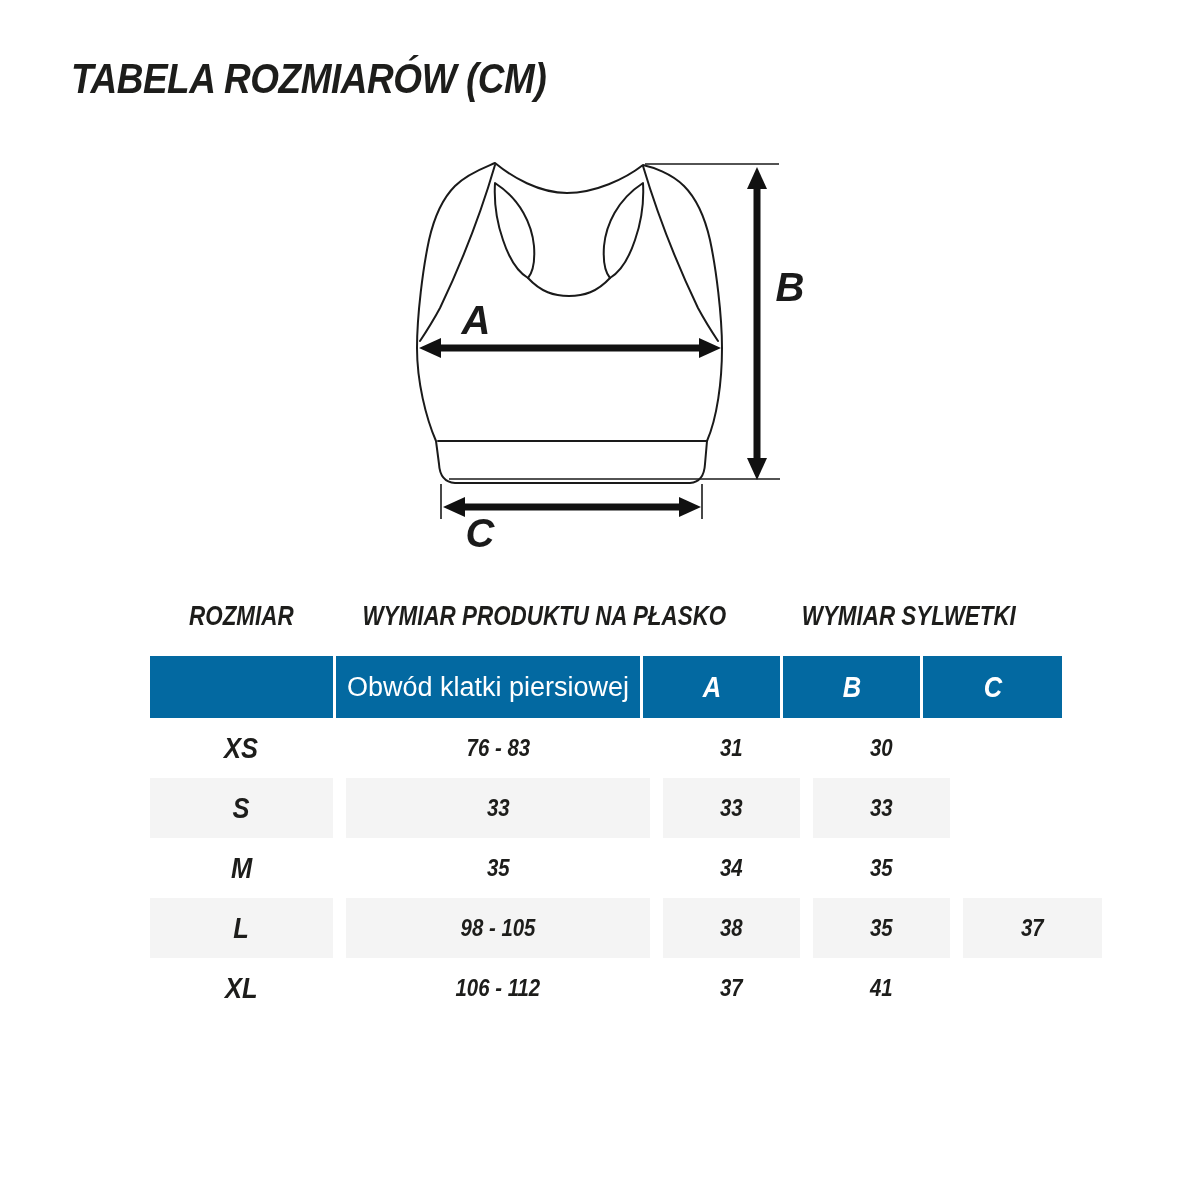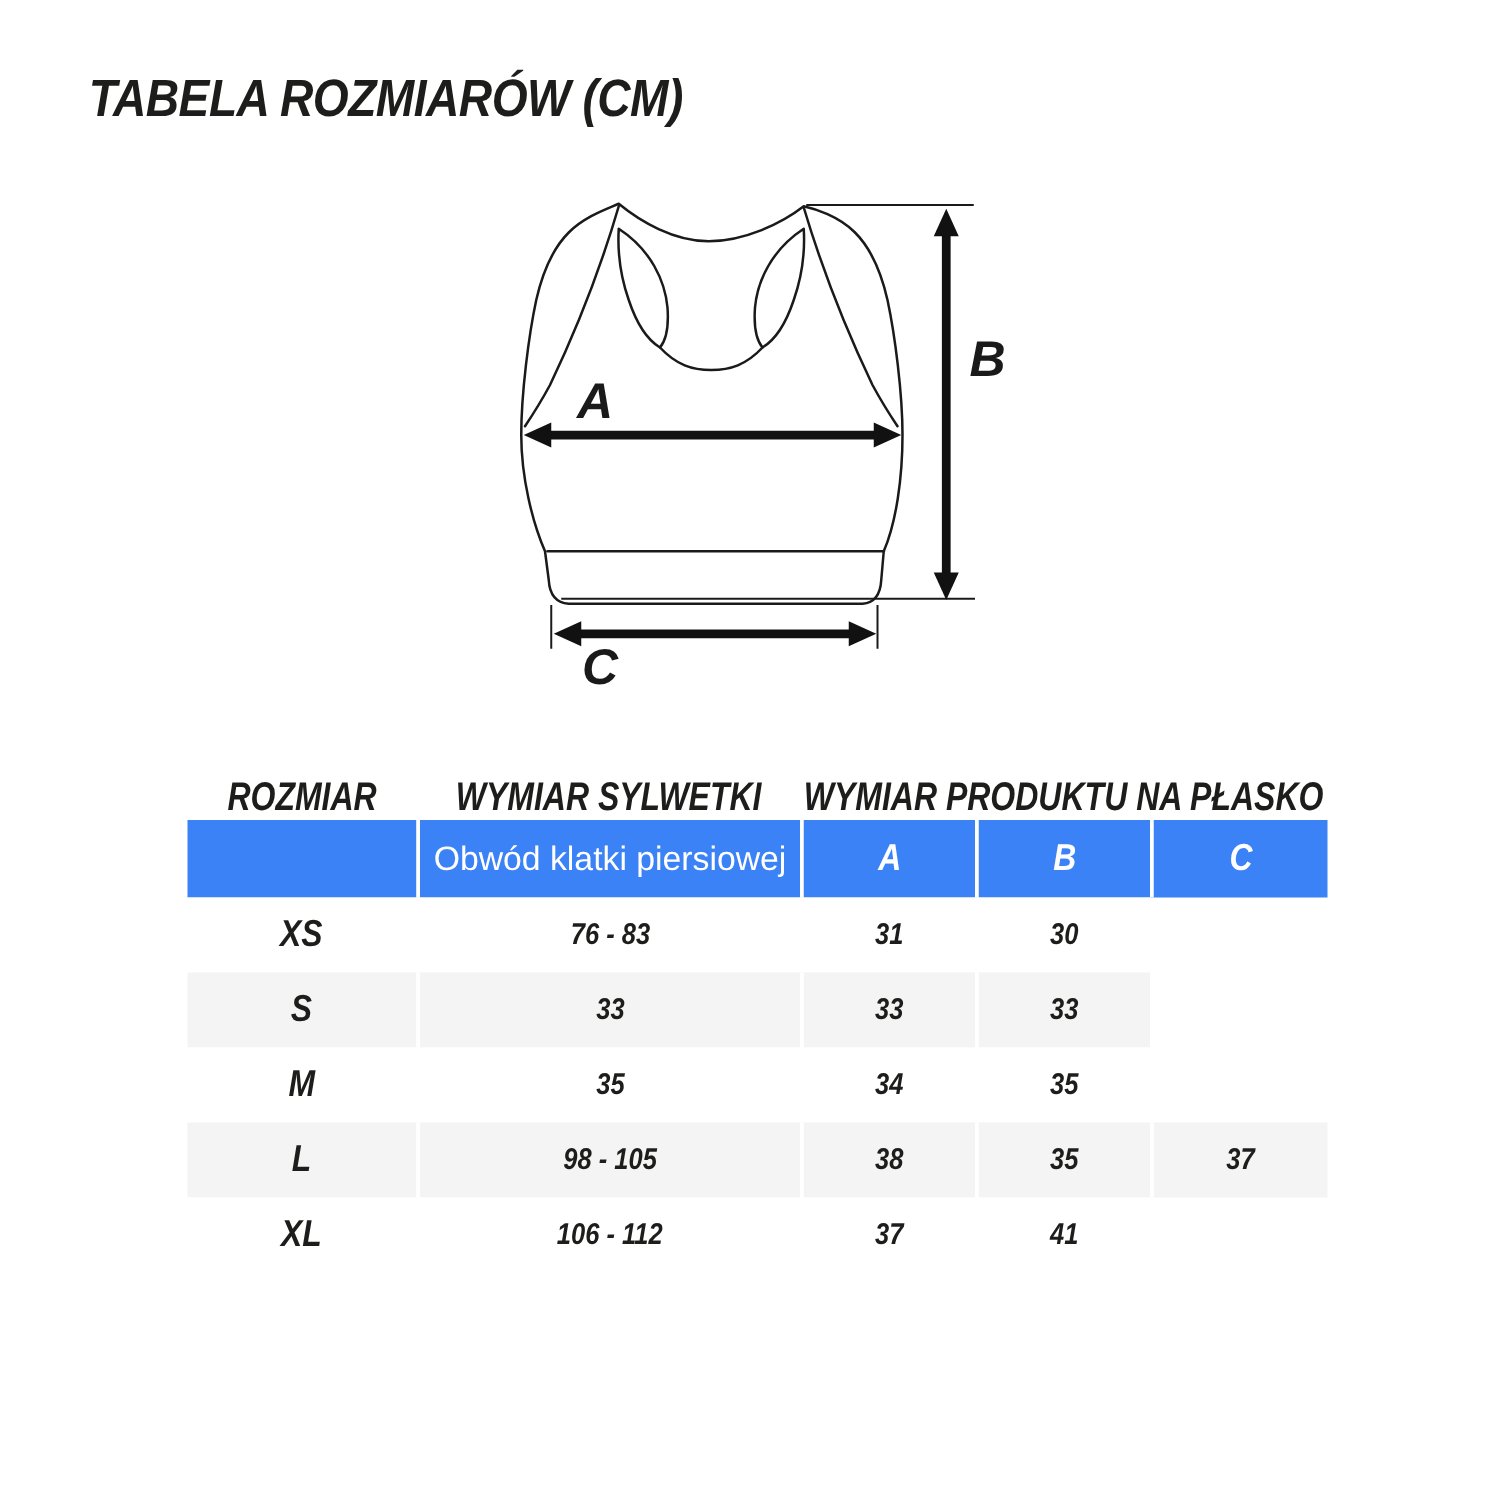--- a/index.html
+++ b/index.html
@@ -47,44 +47,44 @@
 
   
   .size-table {
     position: absolute;
     left: 150px; top: 610px;
     width: 912px;
   }
   .group-headers { display: flex; height: 46px; align-items: flex-end; }
   .group-header {
     display: flex; justify-content: center; align-items: flex-end;
-    padding-bottom: 0;
-    font-size: 32px; font-weight: bold; font-style: italic;
+    padding-bottom: 24px;
+    font-size: 28px; font-weight: bold; font-style: italic;
     color: #1d1d1b;
   }
   .gh-1 { width: 183px; }
   .gh-2 { width: 307px; }
   .gh-3 { width: 422px; }
   .group-header .cond { transform: scaleX(0.8); }
 
   .grid-row { display: grid; grid-template-columns: 183px 307px 140px 140px 142px; }
   .cell {
     display: flex; justify-content: center; align-items: center;
     font-style: italic; font-weight: bold;
   }
   .cell + .cell { border-left: 3px solid #ffffff; }
 
   .header-row { height: 62px; }
-  .header-row .cell { background: #3b82f6; color: #ffffff; }
+  .header-row .cell { background: #0369a1; color: #ffffff; }
   .header-row .chest-cell {
     font-style: normal; font-weight: normal; font-size: 27px;
   }
   .header-row .abc-cell { font-size: 30px; }
 
-  .data-row { height: 60px; }
+  .data-row { height: 60px; gap: 10px; }
   .data-row .cell { background: #ffffff; font-size: 24px; color: #1d1d1b; }
   .data-row.alt .cell { background: #f4f4f4; }
   .data-row .size-cell { font-size: 30px; }
 </style>
 </head>
 <body>
 
 <div class="page-title">
   <span class="cond">TABELA ROZMIARÓW (CM)</span>
 </div>
@@ -168,25 +168,25 @@
     <text class="dim-label" x="480" y="547" text-anchor="middle">C</text>
   </svg>
 </div>
 
 <div class="size-table">
 
   <div class="group-headers">
     <div class="group-header gh-1">
       <span class="cond">ROZMIAR</span>
     </div>
+    <div class="group-header gh-3">
+      <span class="cond">WYMIAR PRODUKTU NA PŁASKO</span>
+    </div>
     <div class="group-header gh-2">
       <span class="cond">WYMIAR SYLWETKI</span>
-    </div>
-    <div class="group-header gh-3">
-      <span class="cond">WYMIAR PRODUKTU NA PŁASKO</span>
     </div>
   </div>
 
   <div class="grid-row header-row">
     <div class="cell"></div>
     <div class="cell chest-cell">
       <span>Obwód klatki piersiowej</span>
     </div>
     <div class="cell abc-cell">
       <span class="cond">A</span>

